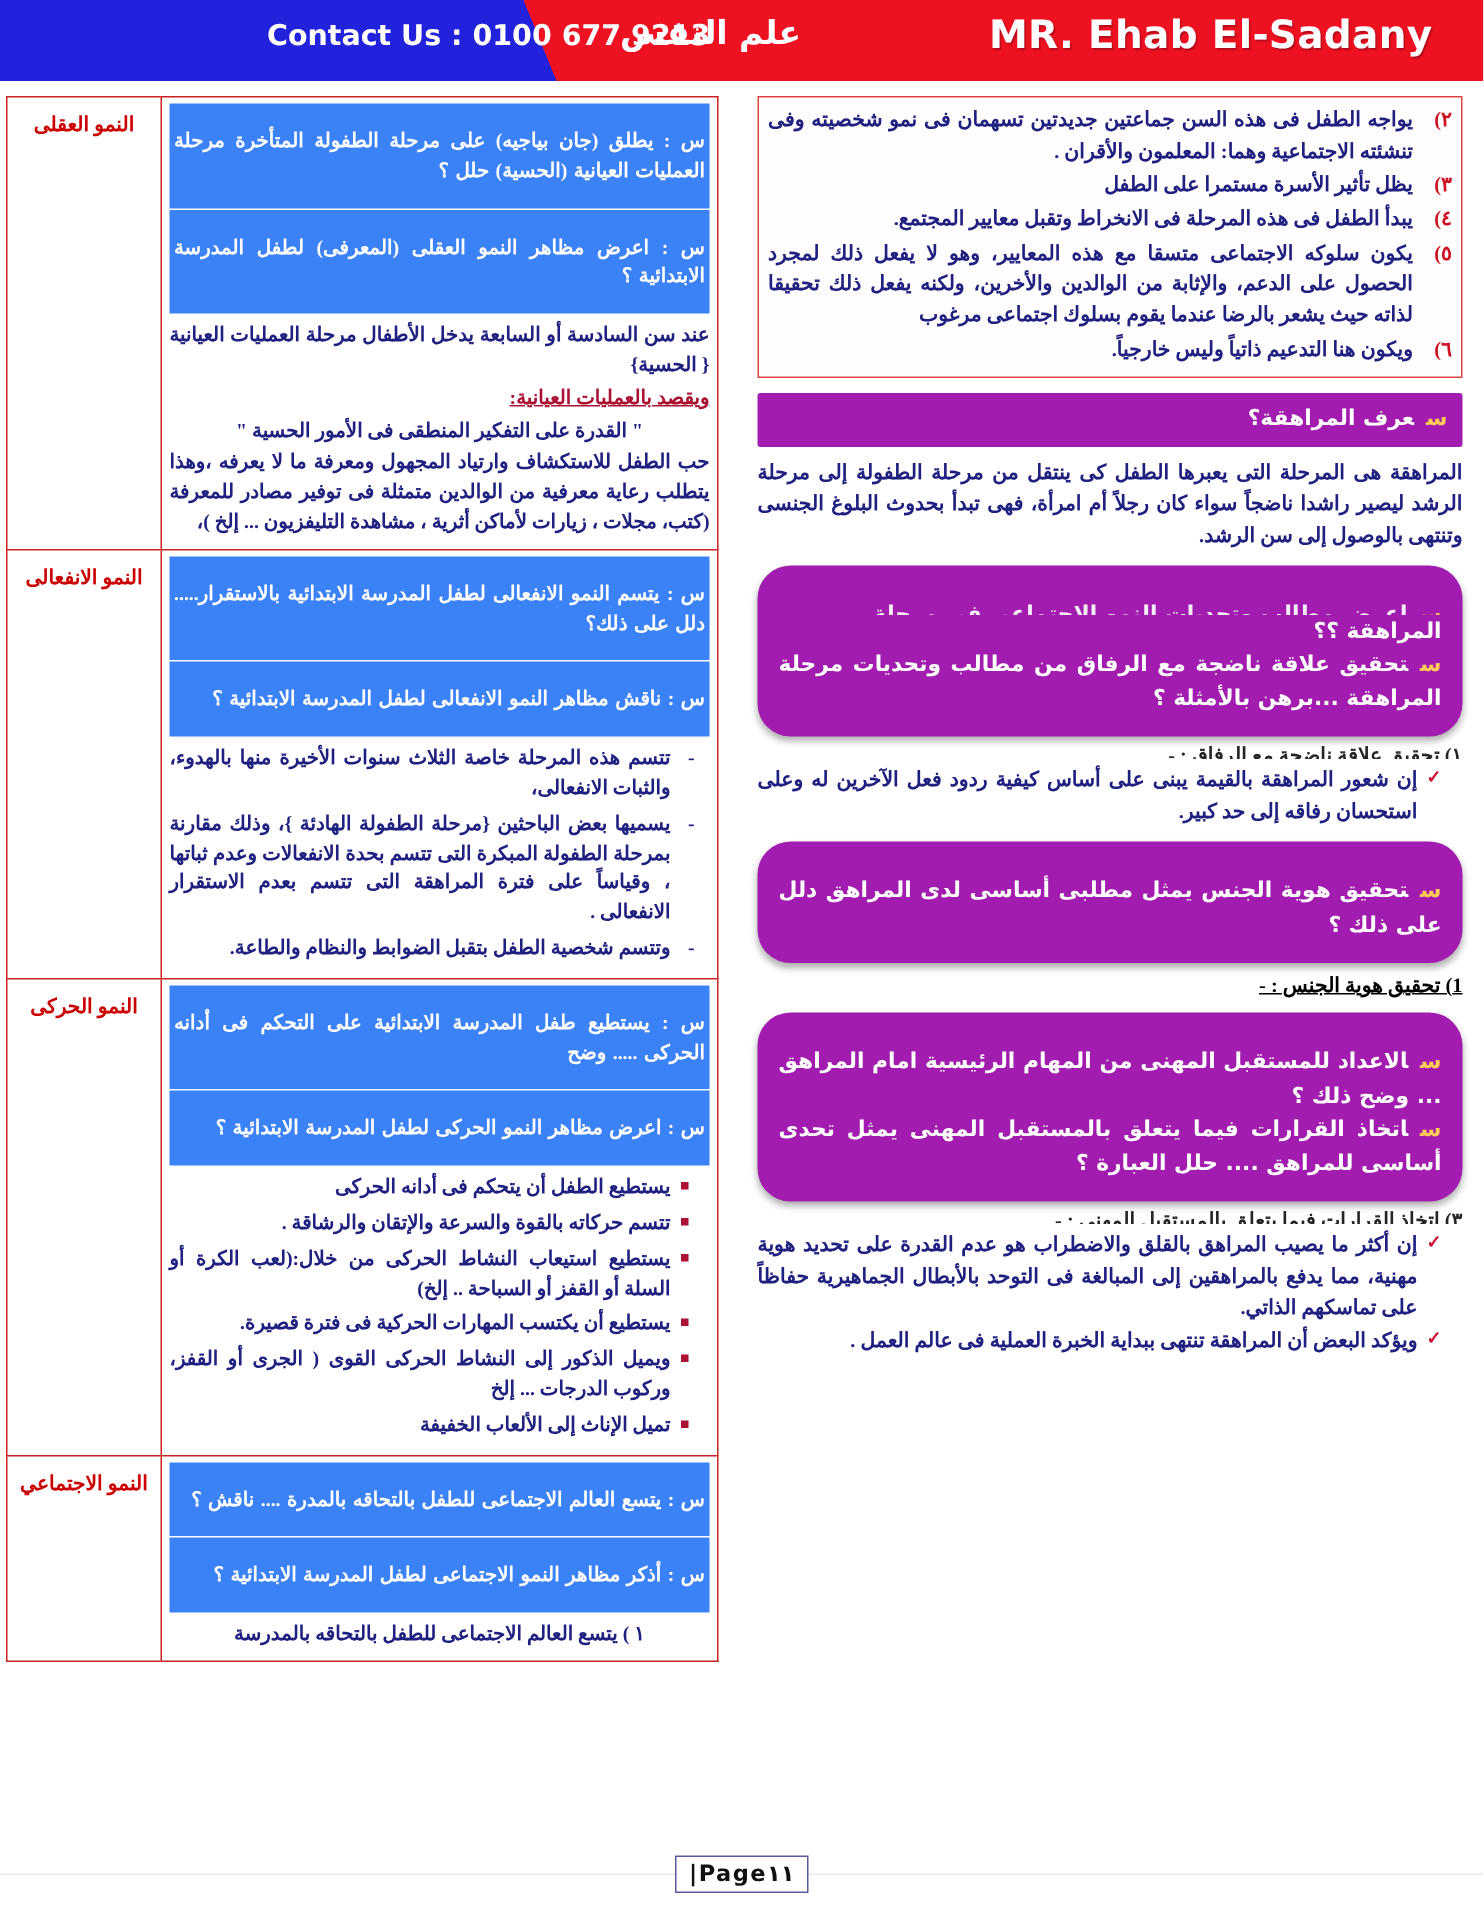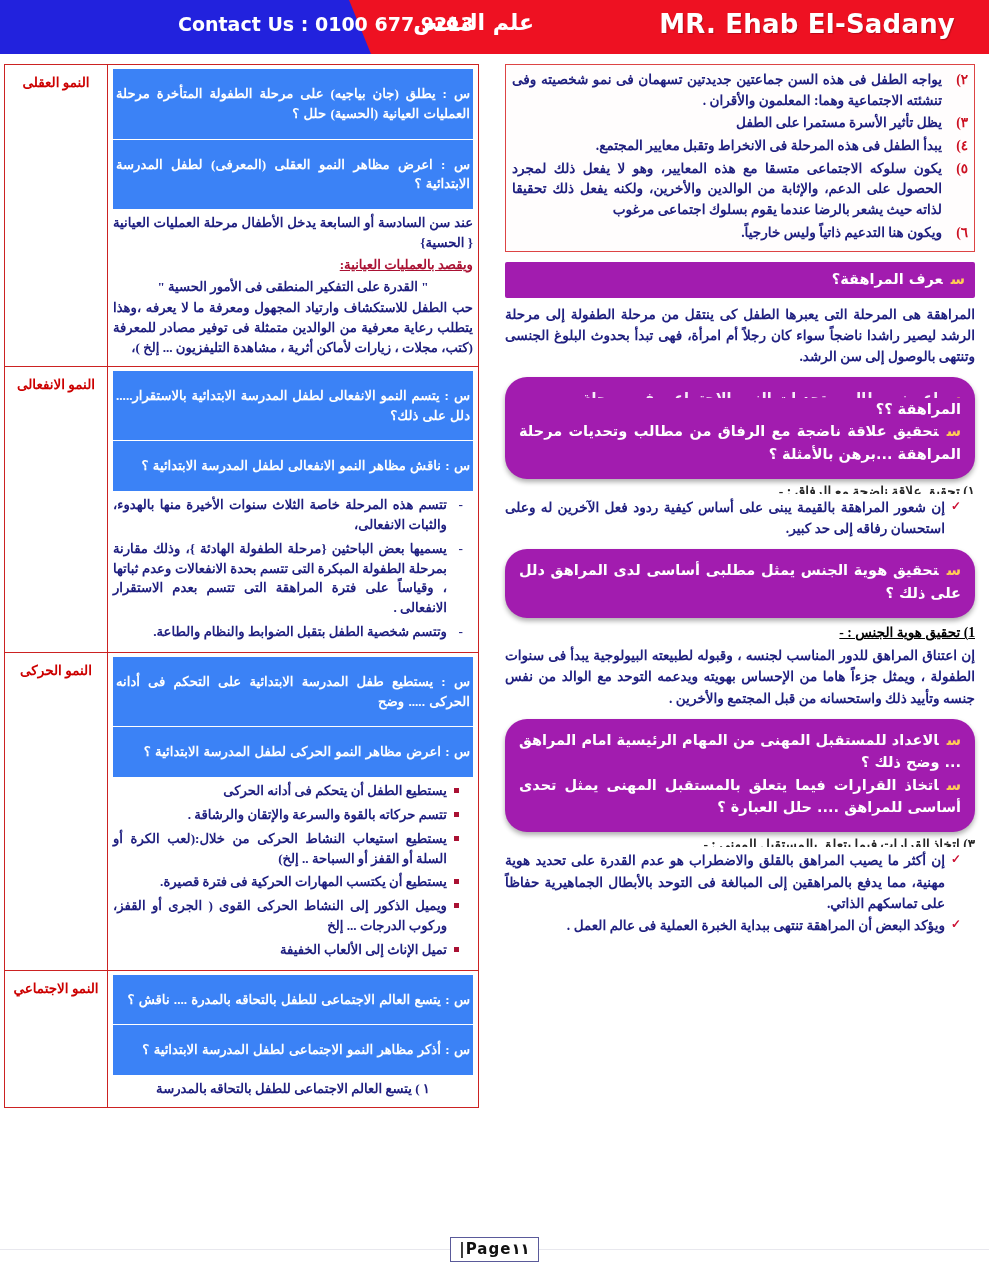--- a/index.html
+++ b/index.html
@@ -238,21 +238,21 @@
     padding: 6px 10px 7px 10px;
     margin: 10px 0 6px 0;
     direction: rtl;
     text-align: justify;
     text-align-last: right;
   }
   .banner.flat { border-radius: 2px; }
   .banner.rounded {
     border-radius: 22px;
     box-shadow: 0 3px 5px rgba(0,0,0,0.32);
-    padding: 10px 14px 14px 14px;
+    padding: 22px 14px 14px 14px;
   }
   .banner .qmark {
     color: #ffcc55;
     font-weight: bold;
     margin-left: 8px;
   }
   .banner .bline {
     display: block;
   }
   .banner .bline.clipped {
@@ -386,21 +386,20 @@
       <ul class="checklist">
         <li>إن شعور المراهقة بالقيمة يبنى على أساس كيفية ردود فعل الآخرين له وعلى استحسان رفاقه إلى حد كبير.</li>
       </ul>
 
       <div class="banner rounded">
         <span class="qmark">س</span><span>تحقيق هوية الجنس يمثل مطلبى أساسى لدى المراهق دلل على ذلك ؟</span>
       </div>
 
       <div class="subhead">1) تحقيق هوية الجنس : -</div>
 
-      <div class="para">إن اعتناق المراهق للدور المناسب لجنسه ، وقبوله لطبيعته البيولوجية يبدأ فى سنوات الطفولة ، ويمثل جزءاً هاما من الإحساس بهويته ويدعمه التوحد مع الوالد من نفس جنسه وتأييد ذلك واستحسانه من قبل المجتمع والأخرين .</div>
 
       <div class="banner rounded">
         <span class="bline"><span class="qmark">س</span><span>الاعداد للمستقبل المهنى من المهام الرئيسية امام المراهق ... وضح ذلك ؟</span></span>
         <span class="bline"><span class="qmark">س</span><span>اتخاذ القرارات فيما يتعلق بالمستقبل المهنى يمثل تحدى أساسى للمراهق .... حلل العبارة ؟</span></span>
       </div>
 
       <div class="subhead clipped">٣)  اتخاذ القرارات فيما يتعلق بالمستقبل المهنى : -</div>
 
       <ul class="checklist">
         <li>إن أكثر ما يصيب المراهق بالقلق والاضطراب هو عدم القدرة على تحديد هوية مهنية، مما يدفع بالمراهقين إلى المبالغة فى التوحد بالأبطال الجماهيرية حفاظاً على تماسكهم الذاتي.</li>

